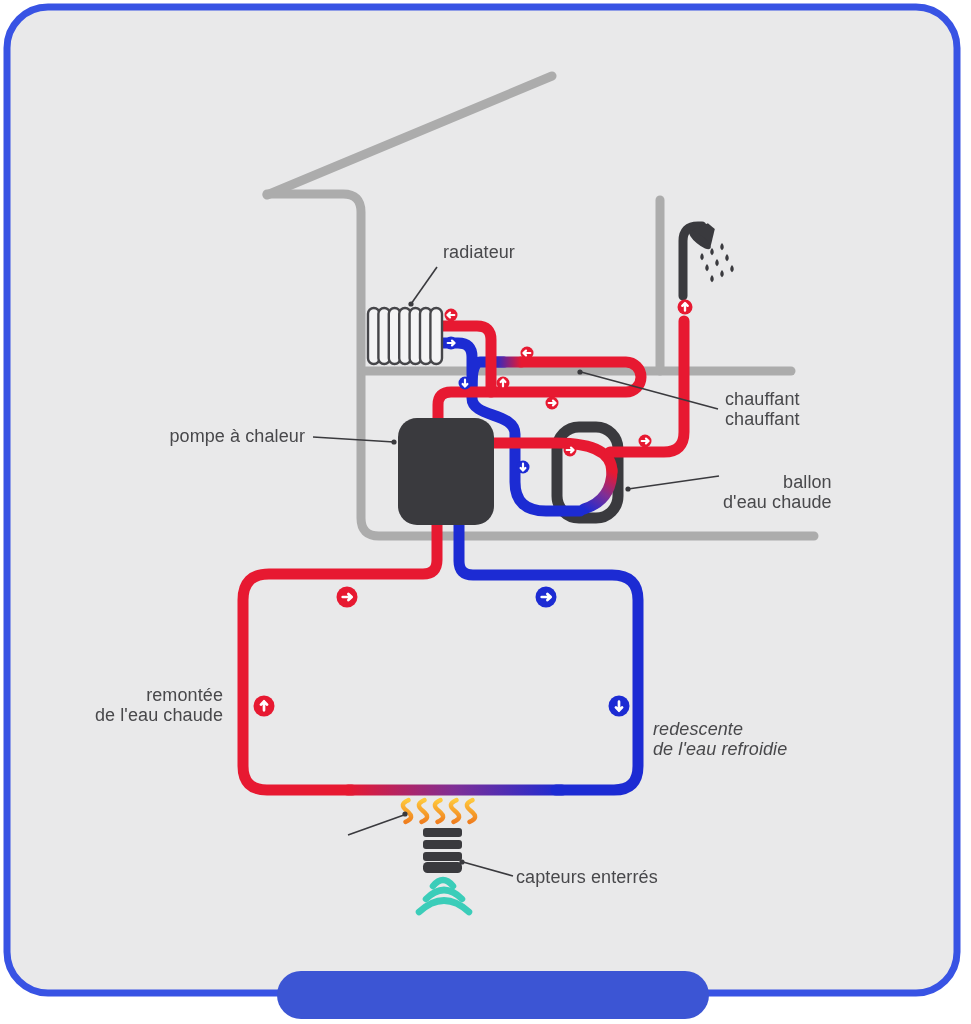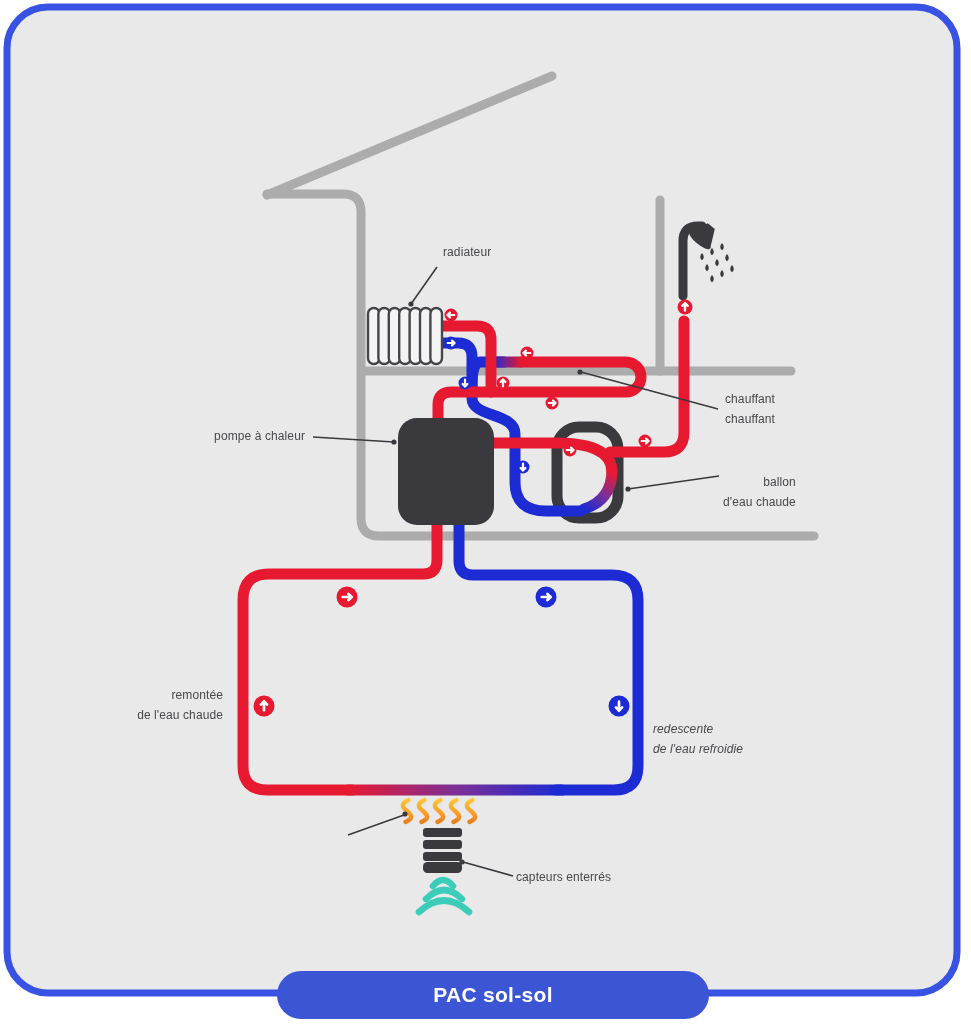--- a/index.html
+++ b/index.html
@@ -1,19 +1,19 @@
 <!DOCTYPE html>
 <html><head>
 <meta charset="utf-8">
 <style>
   html,body{margin:0;padding:0;background:#ffffff;}
   #stage{position:relative;width:971px;height:1024px;overflow:hidden;
          font-family:"Liberation Sans", sans-serif;}
   #stage svg{position:absolute;left:0;top:0;}
-  .lbl{position:absolute;color:#48484B;font-size:12px;line-height:19.5px;
+  .lbl{position:absolute;color:#48484B;font-size:18px;line-height:19.5px;
        letter-spacing:.1px;white-space:nowrap;}
   .lbl.right{text-align:right;}
   .pill-text{position:absolute;left:277px;top:971px;width:432px;height:48px;
        line-height:48px;text-align:center;color:#ffffff;font-size:21px;
        font-weight:700;letter-spacing:.3px;}
 </style>
 </head>
 <body>
 
 <div id="stage">
@@ -235,14 +235,13 @@
 </div>
 
 <div class="lbl" style="left:653px;top:720px;font-style:italic;">
   <div>redescente</div>
   <div>de l'eau refroidie</div>
 </div>
 
 
 <div class="lbl" style="left:516px;top:868px;"><span>capteurs enterrés</span></div>
 
-<div class="pill-text">PAC sol-sol</div>
 </div>
 
 </body></html>

